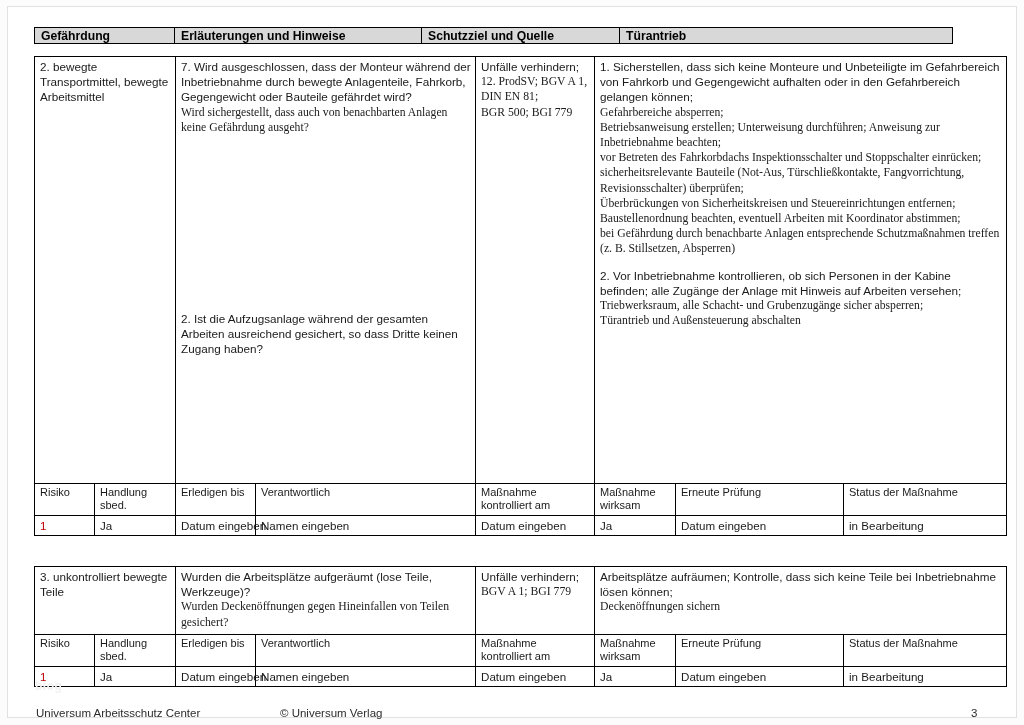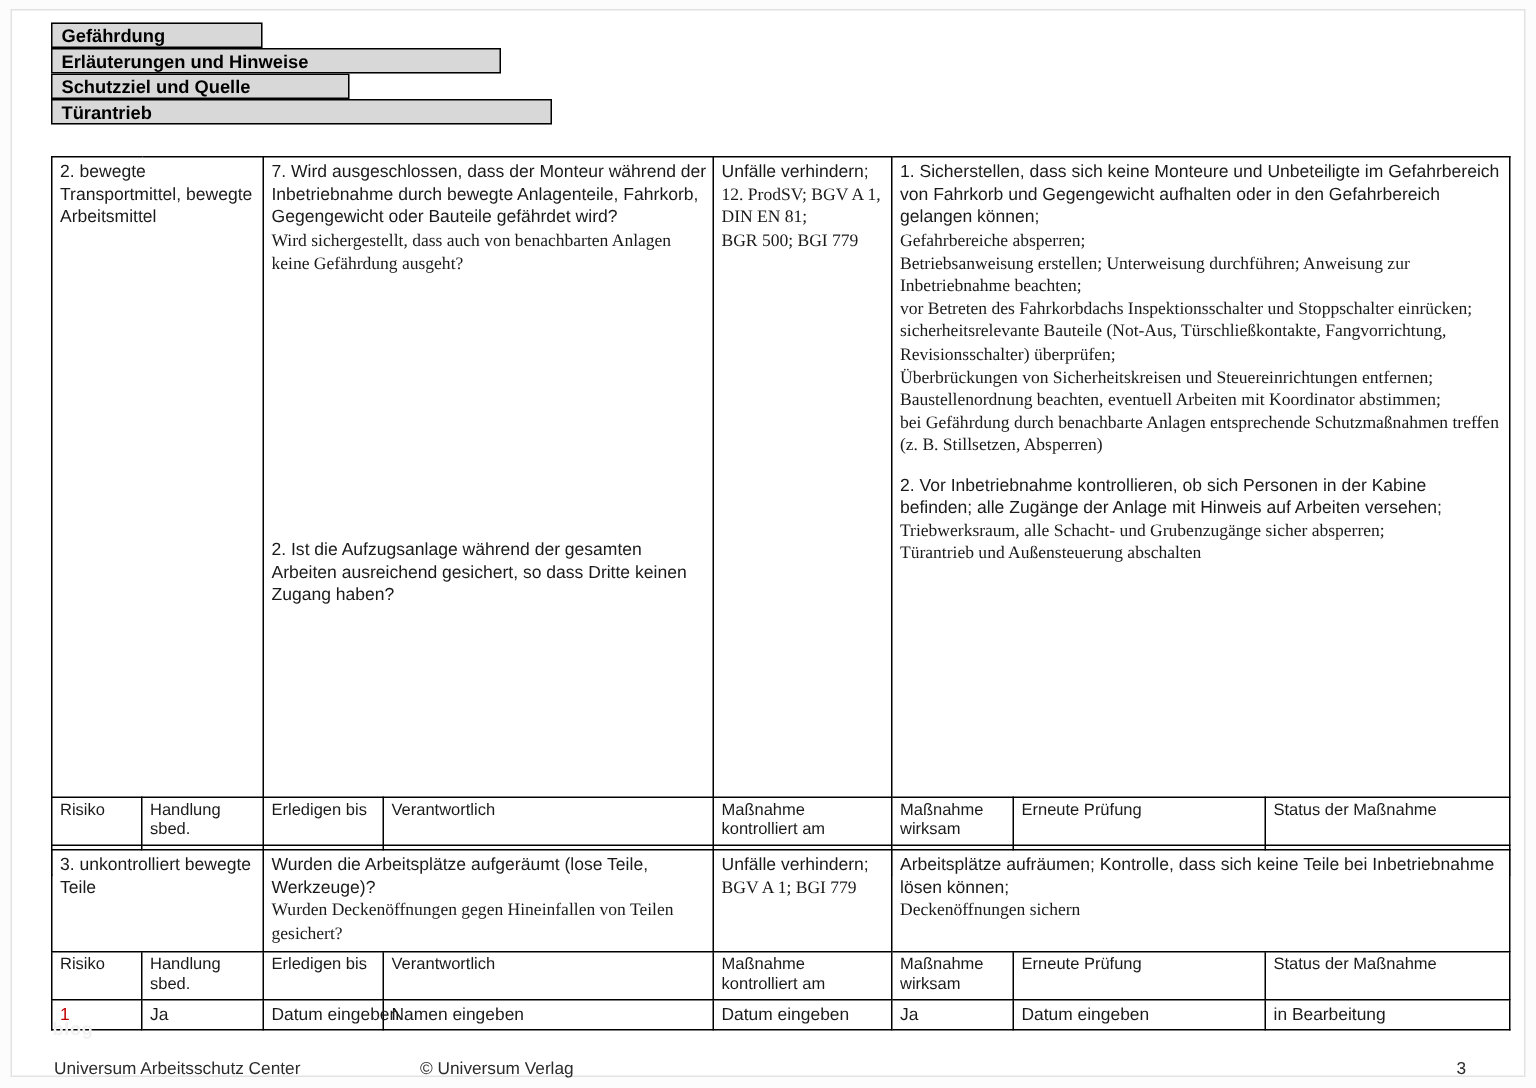--- a/index.html
+++ b/index.html
@@ -125,28 +125,28 @@
     font-weight: bold;
     user-select: none;
   }
 </style>
 </head>
 <body>
 
 <div class="page">
   <div class="page-inner">
 
-    <div class="hdrstrip" style="top:8px;flex-direction:column;">
+    <div class="hdrstrip" style="top:20px;">
       <div class="hcell" style="width:141px;">Gefährdung</div>
-      <div class="hcell" style="width:300px;">Erläuterungen und Hinweise</div>
+      <div class="hcell" style="width:248px;">Erläuterungen und Hinweise</div>
       <div class="hcell" style="width:199px;">Schutzziel und Quelle</div>
       <div class="hcell" style="width:334px;">Türantrieb</div>
     </div>
 
-    <div class="block" style="top:49px;margin-top:48px;">
+    <div class="block" style="top:49px;">
       <table class="doc">
         <colgroup>
           <col style="width:60px">
           <col style="width:81px">
           <col style="width:80px">
           <col style="width:220px">
           <col style="width:119px">
           <col style="width:81px">
           <col style="width:168px">
           <col style="width:163px">

